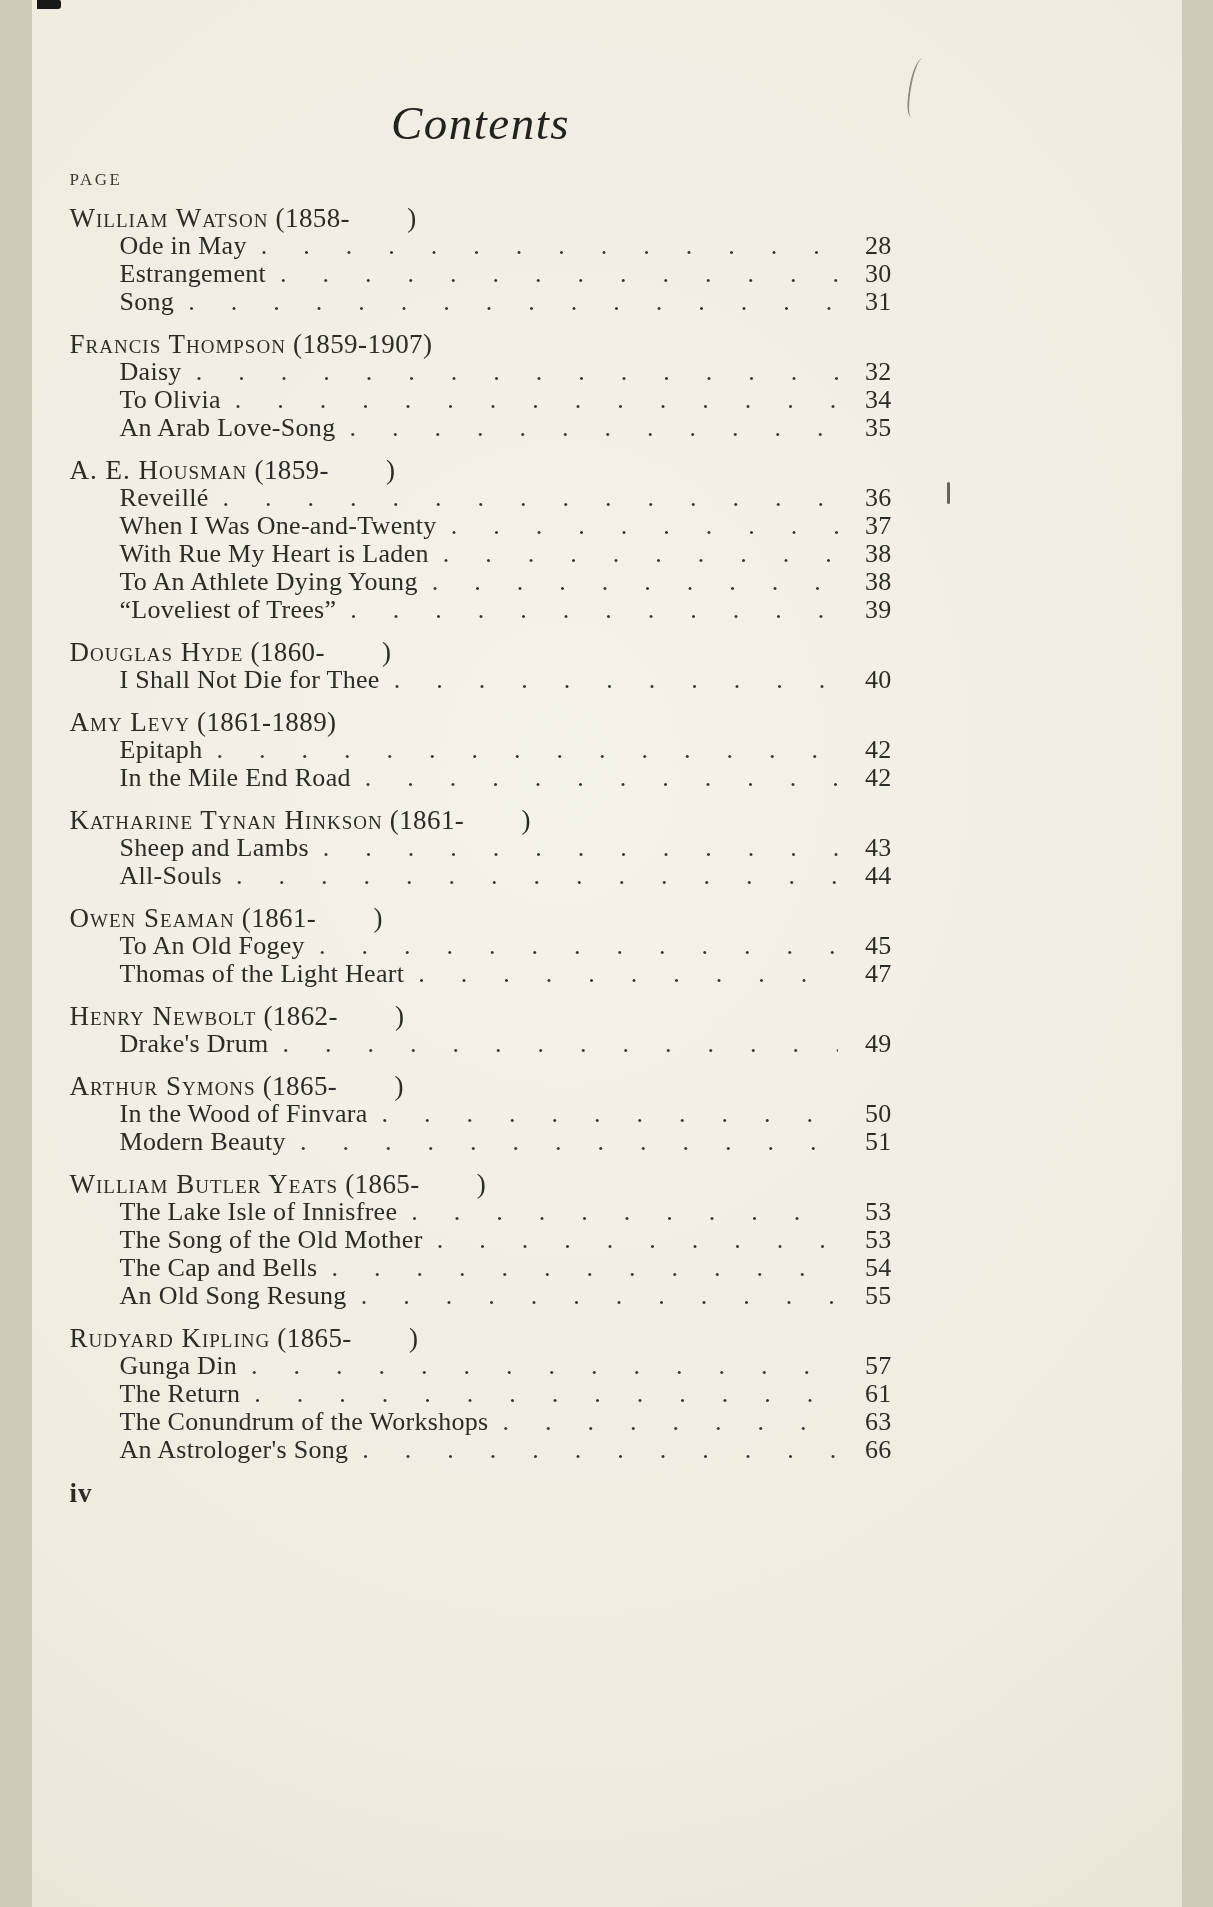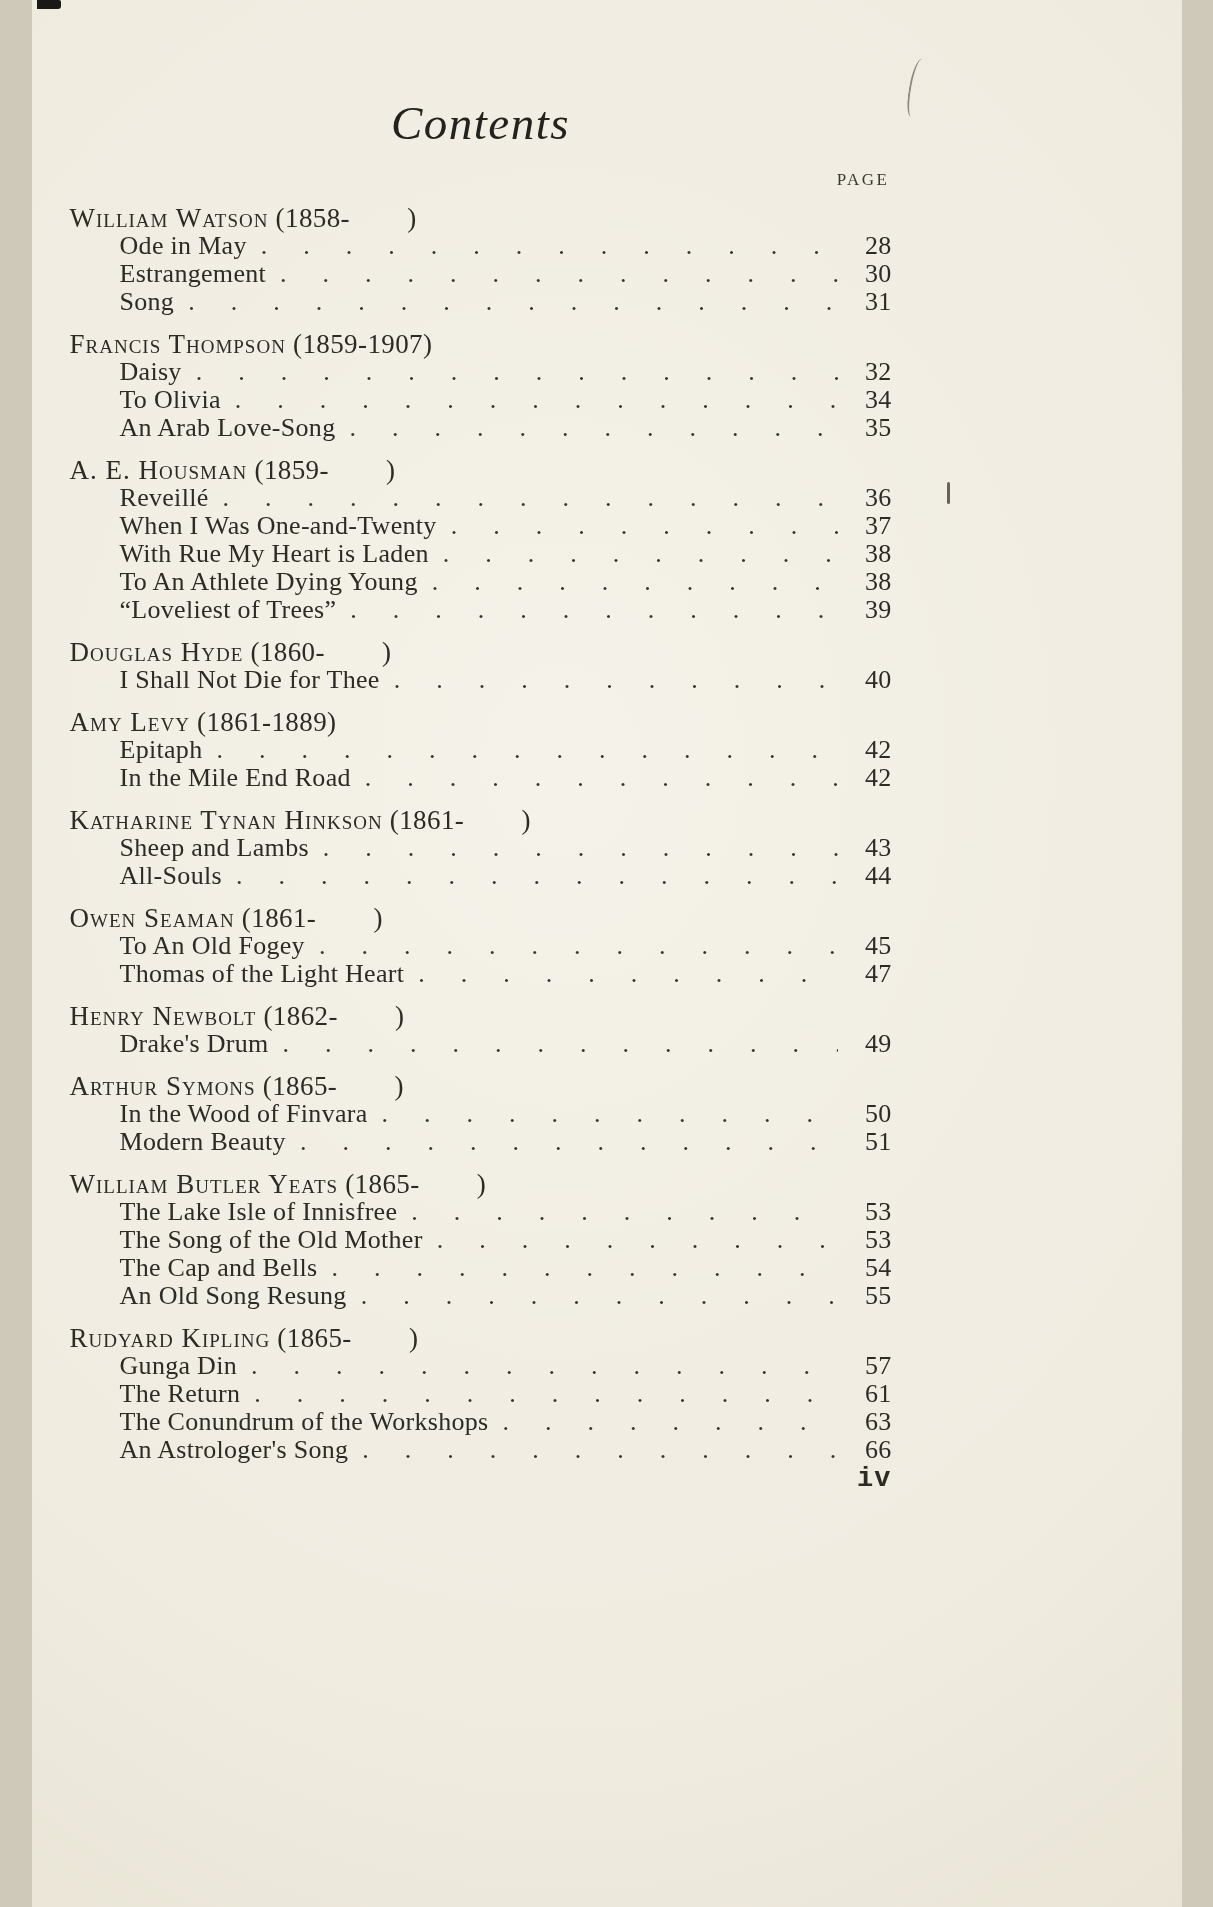--- a/index.html
+++ b/index.html
@@ -25,21 +25,20 @@
   .title{
     margin:0;
     text-align:center;
     font-style:italic;
     font-weight:500;
     font-size:47px;
     letter-spacing:1.5px;
     color:#23221d;
   }
   .page-label{
-    text-align:right;
     font-size:17px;
     letter-spacing:2.5px;
     margin-top:20px;
     padding-right:2px;
     color:#3a382f;
   }
   .toc{}
   .section{margin-top:14px;}
   .author{
     font-size:27px;
@@ -65,25 +64,25 @@
     letter-spacing:36px;
     padding-left:14px;
     color:#35332b;
   }
   .entry .pagenum{
     flex:0 0 auto;
     width:54px;
     text-align:right;
   }
   .footer{
-    text-align:right;
+    margin-top:14px;
+    text-align:left;
     font-size:27px;
     font-weight:bold;
     letter-spacing:1px;
-    font-family:Liberation Mono, monospace;
   }
   
   .artifact-corner{
     position:absolute;left:5px;top:0;width:24px;height:9px;
     background:#181815;border-radius:0 2px 3px 0;
   }
   .artifact-tick{
     position:absolute;left:915px;top:482px;width:3px;height:22px;
     background:#43403a;border-radius:2px;opacity:.8;
   }

